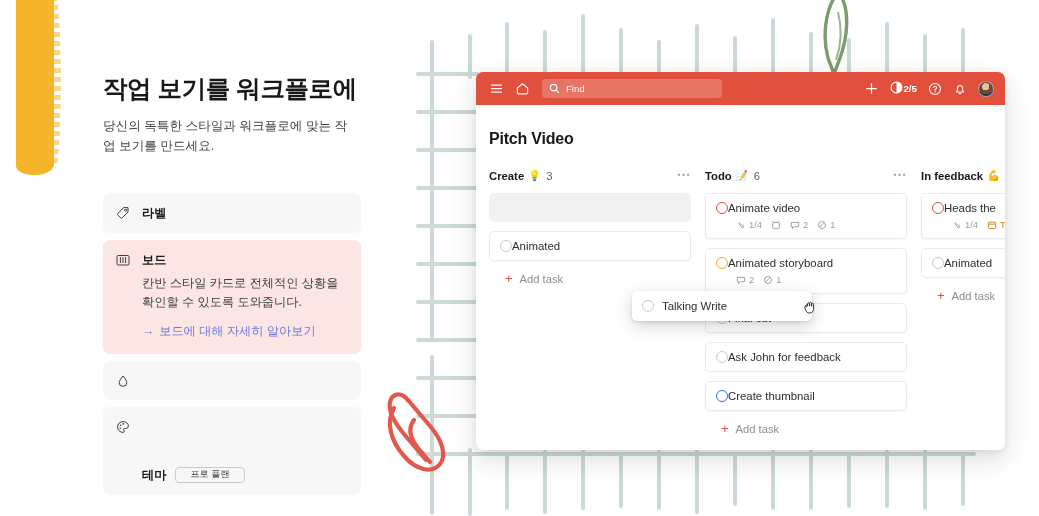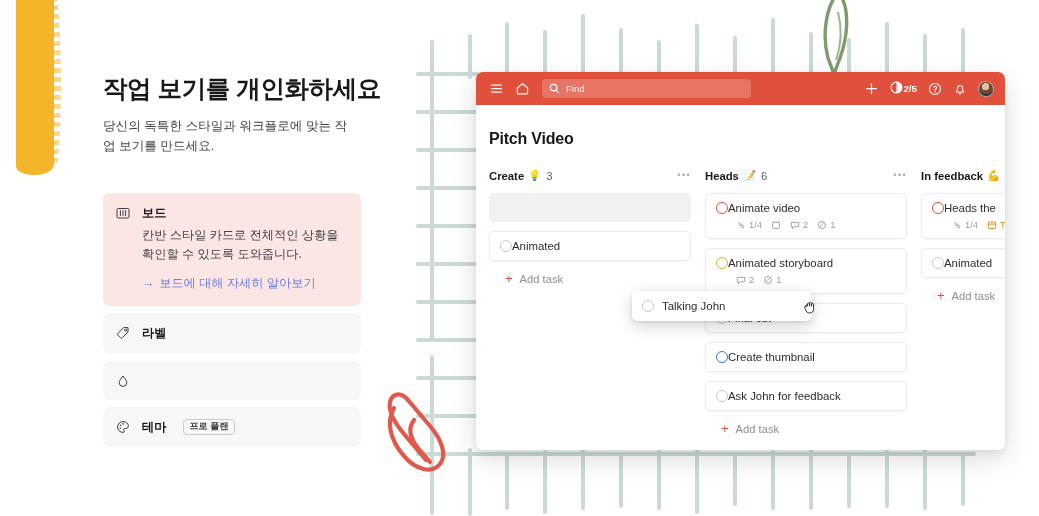--- a/index.html
+++ b/index.html
@@ -51,46 +51,46 @@
   .feat {
     border-radius: 7px; padding: 12px 14px 12px 13px;
     display: flex; gap: 11px; align-items: flex-start;
     margin-bottom: 7px; background: #F7F7F8;
   }
   .feat.active { background: #FBE6E3; padding-bottom: 14px; }
   .feat-ico { width: 15px; flex: 0 0 15px; margin-top: 1px; color: #3C3E42; }
   .feat-ico svg { display: block; }
   .feat-body { flex: 1 1 auto; min-width: 0; }
   .feat-title { font-size: 12.2px; font-weight: 700; color: #17181A; line-height: 1.35; }
-  .feat-row { display: flex; align-items: center; gap: 17px; }
+  .feat-row { display: flex; align-items: center; gap: 9px; margin-top: 48px; }
   .feat-desc { margin-top: 5px; font-size: 12.2px; color: #3C3E42; line-height: 1.55; }
   .feat-link {
     margin-top: 11px; font-size: 12.2px; color: #6C7BE0; line-height: 1.4;
     display: flex; gap: 5px; text-decoration: none;
   }
   .badge {
     display: inline-block; border: 1px solid #C9CBCF; border-radius: 4px;
-    padding: 2px 5px 3px; font-size: 9.2px; font-weight: 700; color: #3C3E42;
+    padding: 2px 14px 3px; font-size: 9.2px; font-weight: 400; color: #3C3E42;
     line-height: 1;
   }
 
   
   .app {
     position: absolute; left: 476px; top: 72px; width: 529px; height: 378px;
     background: #fff; border-radius: 7px;
     box-shadow: 0 9px 26px rgba(30,35,45,.155), 0 2px 6px rgba(30,35,45,.07);
     overflow: hidden;
   }
   .topbar {
     height: 33px; background: #E1503C; display: flex; align-items: center;
     padding: 0 11px 0 13px; gap: 11px;
   }
   .tb-ico { color: #fff; opacity: .96; display: flex; align-items: center; }
   .search {
-    width: 209px; height: 19px; background: rgba(255,255,255,.21);
+    width: 180px; height: 19px; background: rgba(255,255,255,.21);
     border-radius: 4px; display: flex; align-items: center; gap: 6px;
     padding: 0 7px; margin-left: 1px;
   }
   .search-ph { font-size: 9.6px; color: rgba(255,255,255,.93); }
   .tb-right { margin-left: auto; display: flex; align-items: center; gap: 11px; }
   .prog { display: flex; align-items: center; gap: 0; color: #fff; }
   .prog-txt { font-size: 9.8px; font-weight: 700; }
   .avatar {
     width: 16px; height: 16px; border-radius: 50%;
     background: radial-gradient(circle at 48% 34%, #E8BE9C 0 31%, #6A4A36 32% 64%, #2C2F38 65%);
@@ -202,53 +202,53 @@
     <path d="M26 16 C30 32 29 50 24 64" stroke="#7C9C6E" stroke-width="2" fill="none" opacity=".75"></path>
   </svg>
 
   <svg class="paperclip" viewBox="0 0 70 102">
     <path d="M10 30 C2 44 6 62 20 78 C32 92 48 96 56 86 C63 77 58 62 46 48 L24 22" fill="none" stroke="#E0594B" stroke-width="4.2" stroke-linecap="round"></path>
     <path d="M24 22 C16 13 8 16 6 24 C4 33 10 44 20 56 L42 82" fill="none" stroke="#E0594B" stroke-width="4.2" stroke-linecap="round"></path>
     <path d="M30 42 C24 50 26 60 34 70 L46 84" fill="none" stroke="#E0594B" stroke-width="4.2" stroke-linecap="round"></path>
   </svg>
 
   <div class="left-panel">
-    <div class="headline">작업 보기를 개인화하세요</div>
+    <div class="headline">작업 보기를 워크플로에</div>
     <div class="subhead">당신의 독특한 스타일과 워크플로에 맞는 작업 보기를 만드세요.</div>
   </div>
 
   <div class="feature-list">
+
+    <div class="feat">
+      <span class="feat-ico">
+        <svg width="14" height="14" viewBox="0 0 14 14">
+            <path d="M7.6 1.6H12v4.4L6.2 11.8a1.1 1.1 0 0 1-1.6 0L1.9 9.1a1.1 1.1 0 0 1 0-1.6z" fill="none" stroke="#3C3E42" stroke-width="1"></path>
+            <circle cx="9.6" cy="4.2" r="1" fill="none" stroke="#3C3E42" stroke-width="1"></circle>
+          </svg>
+      </span>
+      <div class="feat-body">
+          <div class="feat-title">라벨</div>
+        </div>
+    </div>
 
     <div class="feat active">
       <span class="feat-ico">
         <svg width="14" height="14" viewBox="0 0 14 14">
             <rect x="1" y="2.5" width="12" height="9.5" rx="1.2" fill="none" stroke="#3C3E42" stroke-width="1"></rect>
             <path d="M4.4 4.6v5M7 4.6v5M9.6 4.6v5" stroke="#3C3E42" stroke-width="1" stroke-linecap="round"></path>
           </svg>
       </span>
       <div class="feat-body">
         <div class="feat-title">보드</div>
         <div class="feat-desc">칸반 스타일 카드로 전체적인 상황을 확인할 수 있도록 도와줍니다.</div>
         <a class="feat-link" href="#">
           <span>→</span>
           <span>보드에 대해 자세히 알아보기</span>
         </a>
       </div>
-    </div>
-
-    <div class="feat">
-      <span class="feat-ico">
-        <svg width="14" height="14" viewBox="0 0 14 14">
-            <path d="M7.6 1.6H12v4.4L6.2 11.8a1.1 1.1 0 0 1-1.6 0L1.9 9.1a1.1 1.1 0 0 1 0-1.6z" fill="none" stroke="#3C3E42" stroke-width="1"></path>
-            <circle cx="9.6" cy="4.2" r="1" fill="none" stroke="#3C3E42" stroke-width="1"></circle>
-          </svg>
-      </span>
-      <div class="feat-body">
-          <div class="feat-title">라벨</div>
-        </div>
     </div>
 
     <div class="feat">
       <span class="feat-ico">
         <svg width="14" height="14" viewBox="0 0 14 14">
             <path d="M7 2 C9.6 5.3 10.8 7 10.8 8.6 A3.8 3.8 0 0 1 3.2 8.6 C3.2 7 4.4 5.3 7 2Z" fill="none" stroke="#3C3E42" stroke-width="1"></path>
           </svg>
       </span>
     </div>
 
@@ -344,21 +344,21 @@
             </div>
         </div>
         <div class="addtask">
           <span class="pl">+</span>
           <span>Add task</span>
         </div>
       </div>
 
       <div class="col">
         <div class="col-head">
-          <span class="col-name">Heads</span>
+          <span class="col-name">Todo</span>
           <span class="col-emoji">📝</span>
           <span class="col-count">6</span>
           <span class="col-menu">•••</span>
         </div>
 
         <div class="card">
           <div class="card-top">
               <span class="chk red"></span>
             <span class="card-txt">Animate video</span>
             </div>
@@ -414,28 +414,28 @@
         </div>
 
         <div class="card">
           <div class="card-top">
               <span class="chk"></span>
             <span class="card-txt">Final cut</span>
             </div>
         </div>
         <div class="card">
           <div class="card-top">
+              <span class="chk"></span>
+            <span class="card-txt">Ask John for feedback</span>
+            </div>
+        </div>
+        <div class="card">
+          <div class="card-top">
               <span class="chk blue"></span>
             <span class="card-txt">Create thumbnail</span>
-            </div>
-        </div>
-        <div class="card">
-          <div class="card-top">
-              <span class="chk"></span>
-            <span class="card-txt">Ask John for feedback</span>
             </div>
         </div>
         <div class="addtask">
           <span class="pl">+</span>
           <span>Add task</span>
         </div>
       </div>
 
       <div class="col">
         <div class="col-head">
@@ -471,20 +471,20 @@
         </div>
         <div class="addtask">
           <span class="pl">+</span>
           <span>Add task</span>
         </div>
       </div>
     </div>
 
     <div class="drag-card">
       <span class="chk"></span>
-      <span class="card-txt">Talking John</span>
+      <span class="card-txt">Talking Write</span>
     </div>
 
     <svg class="grab-cursor" width="20" height="20" viewBox="0 0 20 20">
       <path d="M4.6 9.2c0-.8.3-1.3 1-1.3.6 0 1 .5 1 1.2V7c0-.8.4-1.3 1-1.3s1 .5 1 1.3v2.1V6.6c0-.8.4-1.3 1-1.3s1 .5 1 1.3v2.6V7.6c0-.7.4-1.2 1-1.2s1 .5 1 1.2v4.1c0 2.6-1.6 4.3-3.9 4.3-2.2 0-3.3-1-4.1-3.2l-.9-2.3c-.2-.7.1-1.2.7-1.4.5-.2 1 0 1.3.7z" fill="#fff" stroke="#2A2C30" stroke-width="1" stroke-linejoin="round"></path>
     </svg>
   </div>
 </div>
 
 </body></html>

